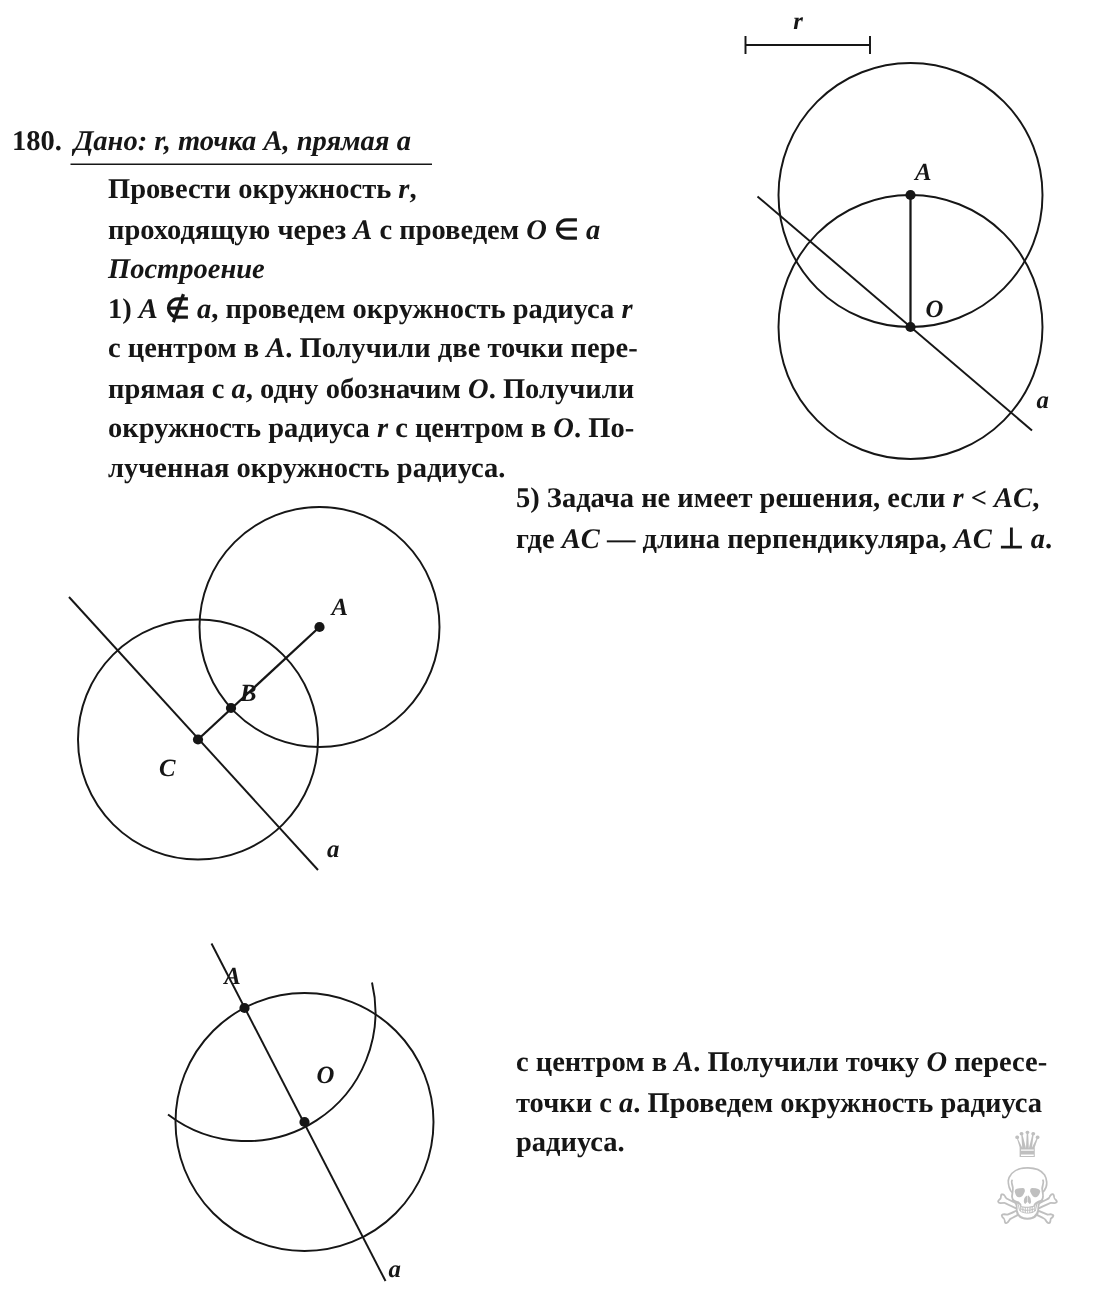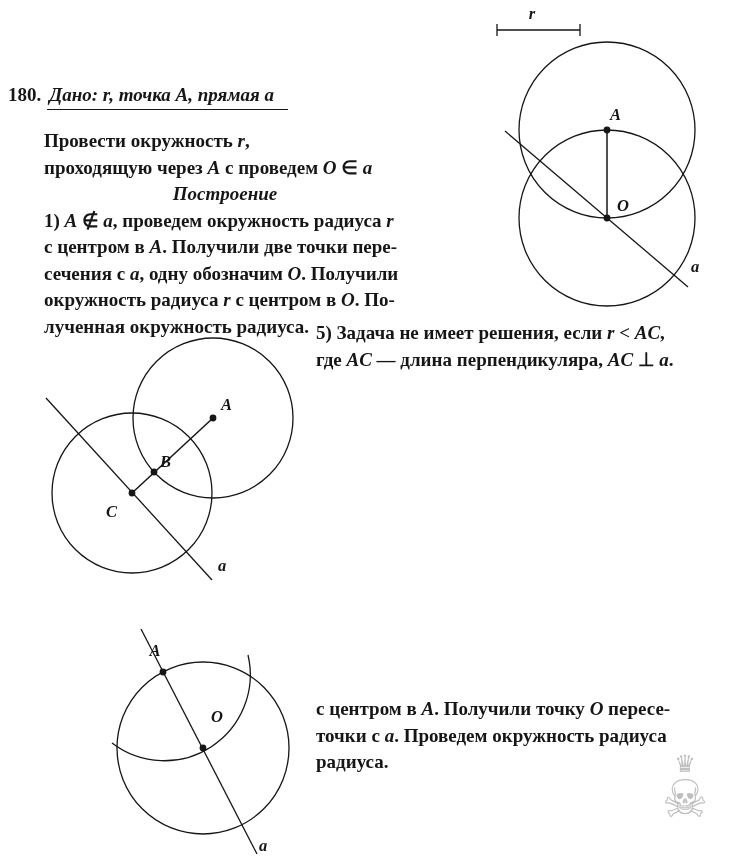--- a/index.html
+++ b/index.html
@@ -1,31 +1,31 @@
 <!DOCTYPE html>
 <html><head>
 <meta charset="utf-8">
 <style>
   html,body{margin:0;padding:0;background:#ffffff;}
   .page{
     position:relative;width:736px;height:860px;background:#fff;overflow:hidden;
     font-family:"Liberation Serif", serif;color:#161616;
   }
   .txtblock{position:absolute;}
-  .line{font-size:19px;font-weight:700;line-height:26.5px;white-space:nowrap;}
+  .line{font-size:19px;font-weight:700;line-height:26.5px;white-space:nowrap;margin-left:28px;}
   .it{font-style:italic;}
-  .first-line{margin-bottom:18px;white-space:nowrap;}
+  .first-line{margin-bottom:4px;white-space:nowrap;}
   .num{font-size:19px;font-weight:800;margin-right:6px;}
   .given{
     font-size:19px;font-weight:700;
     border-bottom:1.7px solid #161616;padding:0 14px 3px 2px;
     display:inline-block;
   }
   .indent{margin-left:36px;}
-  .heading{text-align:center;width:362px;}
+  .heading{width:362px;}
   svg text{
     font-family:"Liberation Serif", serif;
     font-style:italic;font-weight:700;font-size:16.5px;fill:#161616;
   }
   svg .stroke{fill:none;stroke:#161616;stroke-width:1.3;}
   svg .dot{fill:#161616;stroke:none;}
   .watermark{
     position:absolute;left:645px;top:752px;width:80px;height:100px;
     display:flex;flex-direction:column;align-items:center;justify-content:flex-start;
     color:#b5b5b5;opacity:.85;line-height:1;user-select:none;
@@ -60,21 +60,21 @@
   <div class="txtblock" style="left:8px;top:84px;width:460px;">
     <div class="first-line">
       <span class="num">180.</span><span class="given it"><span class="it">Дано: r, точка A, прямая a</span></span>
     </div>
     <div class="indent">
       <div class="line"><span>Провести окружность </span><span class="it">r</span><span>,</span></div>
       <div class="line"><span>проходящую через </span><span class="it">A</span><span> с проведем </span><span class="it">O</span><span> ∈ </span><span class="it">a</span></div>
       <div class="line heading"><span class="it">Построение</span></div>
       <div class="line"><span>1) </span><span class="it">A</span><span> ∉ </span><span class="it">a</span><span>, проведем окружность радиуса </span><span class="it">r</span></div>
       <div class="line"><span>с центром в </span><span class="it">A</span><span>. Получили две точки пере-</span></div>
-      <div class="line"><span>сечения с </span><span class="it">a</span><span>, одну обозначим </span><span class="it">O</span><span>. Получили</span></div>
+      <div class="line"><span>прямая с </span><span class="it">a</span><span>, одну обозначим </span><span class="it">O</span><span>. Получили</span></div>
       <div class="line"><span>окружность радиуса </span><span class="it">r</span><span> с центром в </span><span class="it">O</span><span>. По-</span></div>
       <div class="line"><span>лученная окружность радиуса.</span></div>
     </div>
   </div>
 
   <div class="txtblock" style="left:316px;top:320px;width:418px;">
     <div class="line"><span>5) Задача не имеет решения, если </span><span class="it">r</span><span> &lt; </span><span class="it">AC</span><span>,</span></div>
     <div class="line"><span>где </span><span class="it">AC</span><span> — длина перпендикуляра, </span><span class="it">AC</span><span> ⊥ </span><span class="it">a</span><span>.</span></div>
   </div>
 

